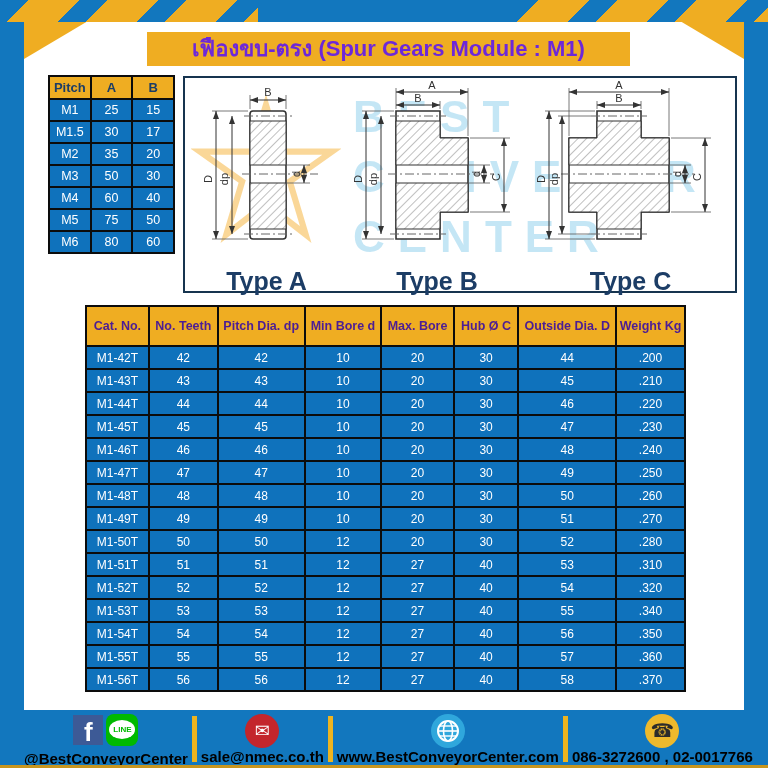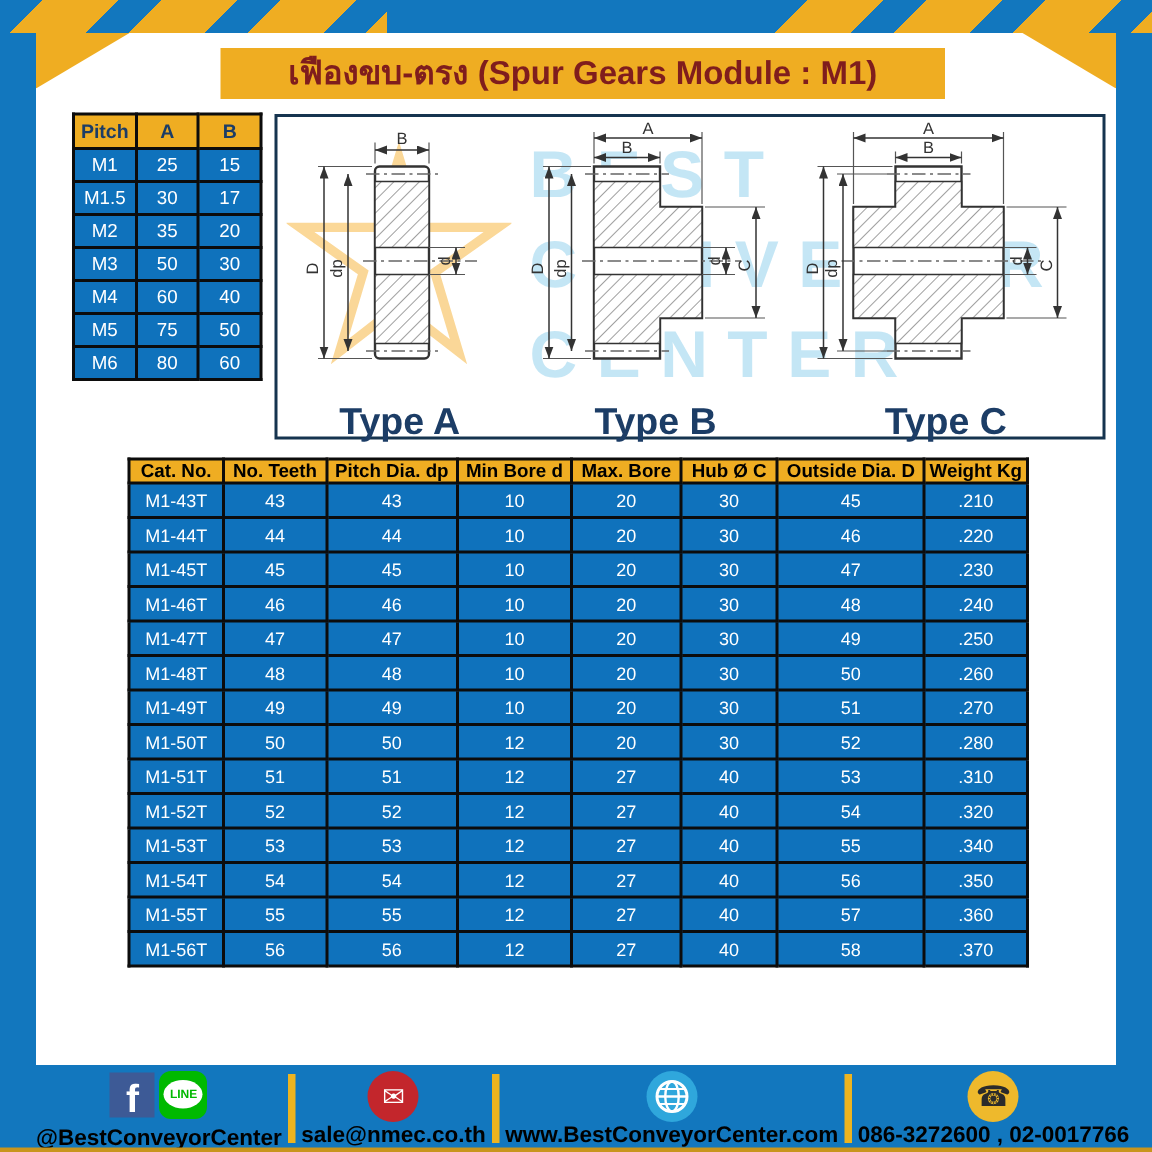--- a/index.html
+++ b/index.html
@@ -13,21 +13,21 @@
   .stripes { position:absolute; top:0; height:22px; width:258px;
              background:repeating-linear-gradient(135deg,#1277be 0 20px,#efad22 20px 56px); }
   .str-l { left:0; } .str-r { right:0; }
   .wedge { position:absolute; top:21px; width:64px; height:38px; background:#efad22; z-index:4; }
   .wedge-l { left:24px; clip-path:polygon(0 0,100% 0,0 100%); }
   .wedge-r { right:24px; clip-path:polygon(0 0,100% 0,100% 100%); }
   .bottom-strip { position:absolute; left:0; bottom:0; width:768px; height:3px; background:#c8951d; z-index:9; }
 
   
   .title-bar { position:absolute; left:147px; top:32px; width:483px; height:34px; background:#efad22;
-               color:#7f1d1d; font-weight:bold; font-size:22px; text-align:center; line-height:34px; }
+               color:#6d28d9; font-weight:bold; font-size:22px; text-align:center; line-height:34px; }
 
   
   .pitch-wrap { position:absolute; left:48px; top:75px; }
   table.pitch { border-collapse:collapse; width:127px; table-layout:fixed; }
   table.pitch th { background:#efad22; color:#1c3d66; font-size:13px; font-weight:bold;
                    border:2px solid #0c0c0c; height:23px; text-align:center; }
   table.pitch td { background:#0f72bc; color:#ffffff; font-size:12.5px;
                    border:2px solid #0c0c0c; height:22px; text-align:center;margin-left:20px; }
 
   
@@ -38,22 +38,22 @@
   .dia-label { color:#1c3d66; font-weight:bold; font-size:25px; margin-top:2px; }
   svg text { font-family:"Liberation Sans",sans-serif; font-size:11px; fill:#333; }
   .wm { position:absolute; left:0; top:0; width:100%; height:100%; z-index:1; overflow:hidden; }
   .wm-line { position:absolute; left:168px; color:#2fa7dc; opacity:0.28; font-weight:bold;
              font-size:44px; letter-spacing:13px; white-space:nowrap; }
   .wm-logo { position:absolute; left:6px; top:18px; opacity:0.45; }
 
   
   .spec-wrap { position:absolute; left:85px; top:305px; }
   table.spec { border-collapse:collapse; width:601px; table-layout:fixed; }
-  table.spec th { background:#efad22; color:#000000; font-size:12.5px; font-weight:bold;
-                  border:2px solid #0c0c0c; height:16px; text-align:center; }
+  table.spec th { background:#efad22; color:#4c1d95; font-size:12.5px; font-weight:bold;
+                  border:2px solid #0c0c0c; height:40px; text-align:center; }
   table.spec td { background:#0f72bc; color:#ffffff; font-size:12px;
                   border:2px solid #0c0c0c; height:23px; text-align:center; }
 
   
   .footer { position:absolute; left:0; top:710px; width:768px; height:58px; background:#1277be;
             display:flex; align-items:center; padding:0 24px; z-index:6; }
   .fsec { display:flex; flex-direction:column; align-items:center; justify-content:center; height:100%; }
   .fdiv { width:5px; height:46px; background:#edb41f; margin:0 4px; flex:none; }
   .ftext { color:#000000; font-weight:bold; font-size:15px; white-space:nowrap; line-height:17px; }
   .ficons { display:flex; align-items:center; gap:3px; height:36px; margin-bottom:2px; }
@@ -286,20 +286,30 @@
           <th>Pitch Dia. dp</th>
           <th>Min Bore d</th>
           <th>Max. Bore</th>
           <th>Hub Ø C</th>
           <th>Outside Dia. D</th>
           <th>Weight Kg</th>
         </tr>
       </thead>
       <tbody>
         <tr>
+          <td>M1-42T</td>
+          <td>42</td>
+          <td>42</td>
+          <td>10</td>
+          <td>20</td>
+          <td>30</td>
+          <td>44</td>
+          <td>.200</td>
+        </tr>
+        <tr>
           <td>M1-43T</td>
           <td>43</td>
           <td>43</td>
           <td>10</td>
           <td>20</td>
           <td>30</td>
           <td>45</td>
           <td>.210</td>
         </tr>
         <tr>

